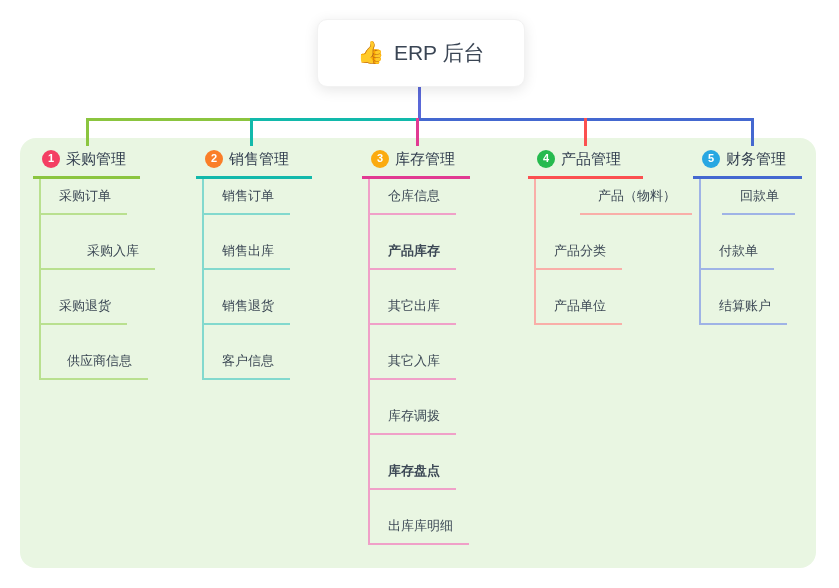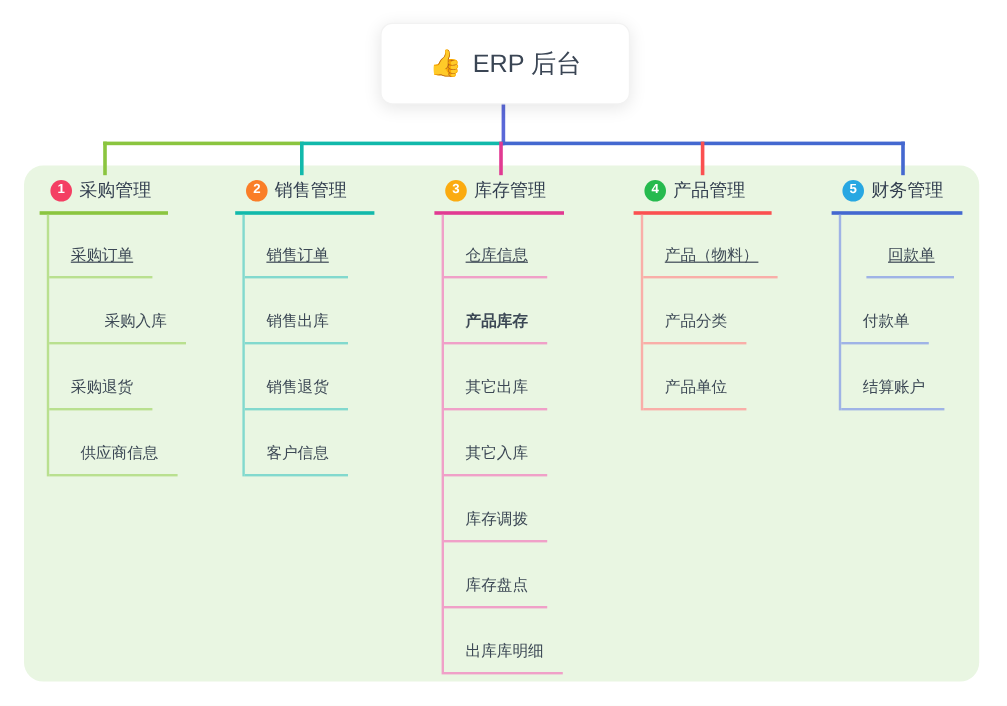--- a/index.html
+++ b/index.html
@@ -62,21 +62,21 @@
   }
   .branch-title { font-size:15px; color:#323e4f; white-space:nowrap; }
 
   .children { margin-left:6px; border-left:2px solid #ccc; width:fit-content; }
   .child {
     box-sizing:border-box; width:fit-content; height:55px;
     display:flex; align-items:flex-end;
     padding:0 16px 8px 18px; border-bottom:2px solid #ccc;
     font-size:13px; color:#3c4855; white-space:nowrap; cursor:default;
   }
-  .child:first-child { height:53px;text-decoration:underline; }
+  .child:first-child { height:36px; }
 </style>
 </head>
 <body>
 
 <div class="page">
 
   <div class="root-card">
     <span class="emoji">👍</span>
     <span>ERP 后台</span>
   </div>
@@ -123,32 +123,32 @@
     <div class="branch-label" style="border-bottom-color: rgb(225, 58, 146);">
       <span class="badge" style="background-color: rgb(251, 171, 16);">3</span>
       <span class="branch-title">库存管理</span>
     </div>
     <div class="children" style="border-left-color: rgb(240, 160, 200); text-align: center;">
         <div class="child" style="border-bottom-color: rgb(240, 160, 200);">仓库信息</div>
         <div class="child" style="border-bottom-color: rgb(240, 160, 200); font-weight: bold;">产品库存</div>
         <div class="child" style="border-bottom-color: rgb(240, 160, 200);">其它出库</div>
         <div class="child" style="border-bottom-color: rgb(240, 160, 200);">其它入库</div>
         <div class="child" style="border-bottom-color: rgb(240, 160, 200);">库存调拨</div>
-        <div class="child" style="border-bottom-color: rgb(240, 160, 200);">库存盘点</div>
+        <div class="child" style="border-bottom-color: rgb(240, 160, 200); font-weight: bold;">库存盘点</div>
         <div class="child" style="border-bottom-color: rgb(240, 160, 200);">出库库明细</div>
       </div>
   </div>
 
   <div class="branch" id="branch-3">
     <div class="branch-label" style="border-bottom-color: rgb(251, 80, 80);">
       <span class="badge" style="background-color: rgb(38, 186, 78);">4</span>
       <span class="branch-title">产品管理</span>
     </div>
     <div class="children" style="border-left-color: rgb(249, 174, 168);">
-        <div class="child" style="border-bottom-color: rgb(249, 174, 168);">产品（物料）</div>
+        <div class="child" style="border-bottom-color: rgb(249, 174, 168); margin-left: 44px;">产品（物料）</div>
         <div class="child" style="border-bottom-color: rgb(249, 174, 168);">产品分类</div>
         <div class="child" style="border-bottom-color: rgb(249, 174, 168);">产品单位</div>
       </div>
   </div>
 
   <div class="branch" id="branch-4">
     <div class="branch-label" style="border-bottom-color: rgb(68, 104, 208);">
       <span class="badge" style="background-color: rgb(40, 167, 226);">5</span>
       <span class="branch-title">财务管理</span>
     </div>

